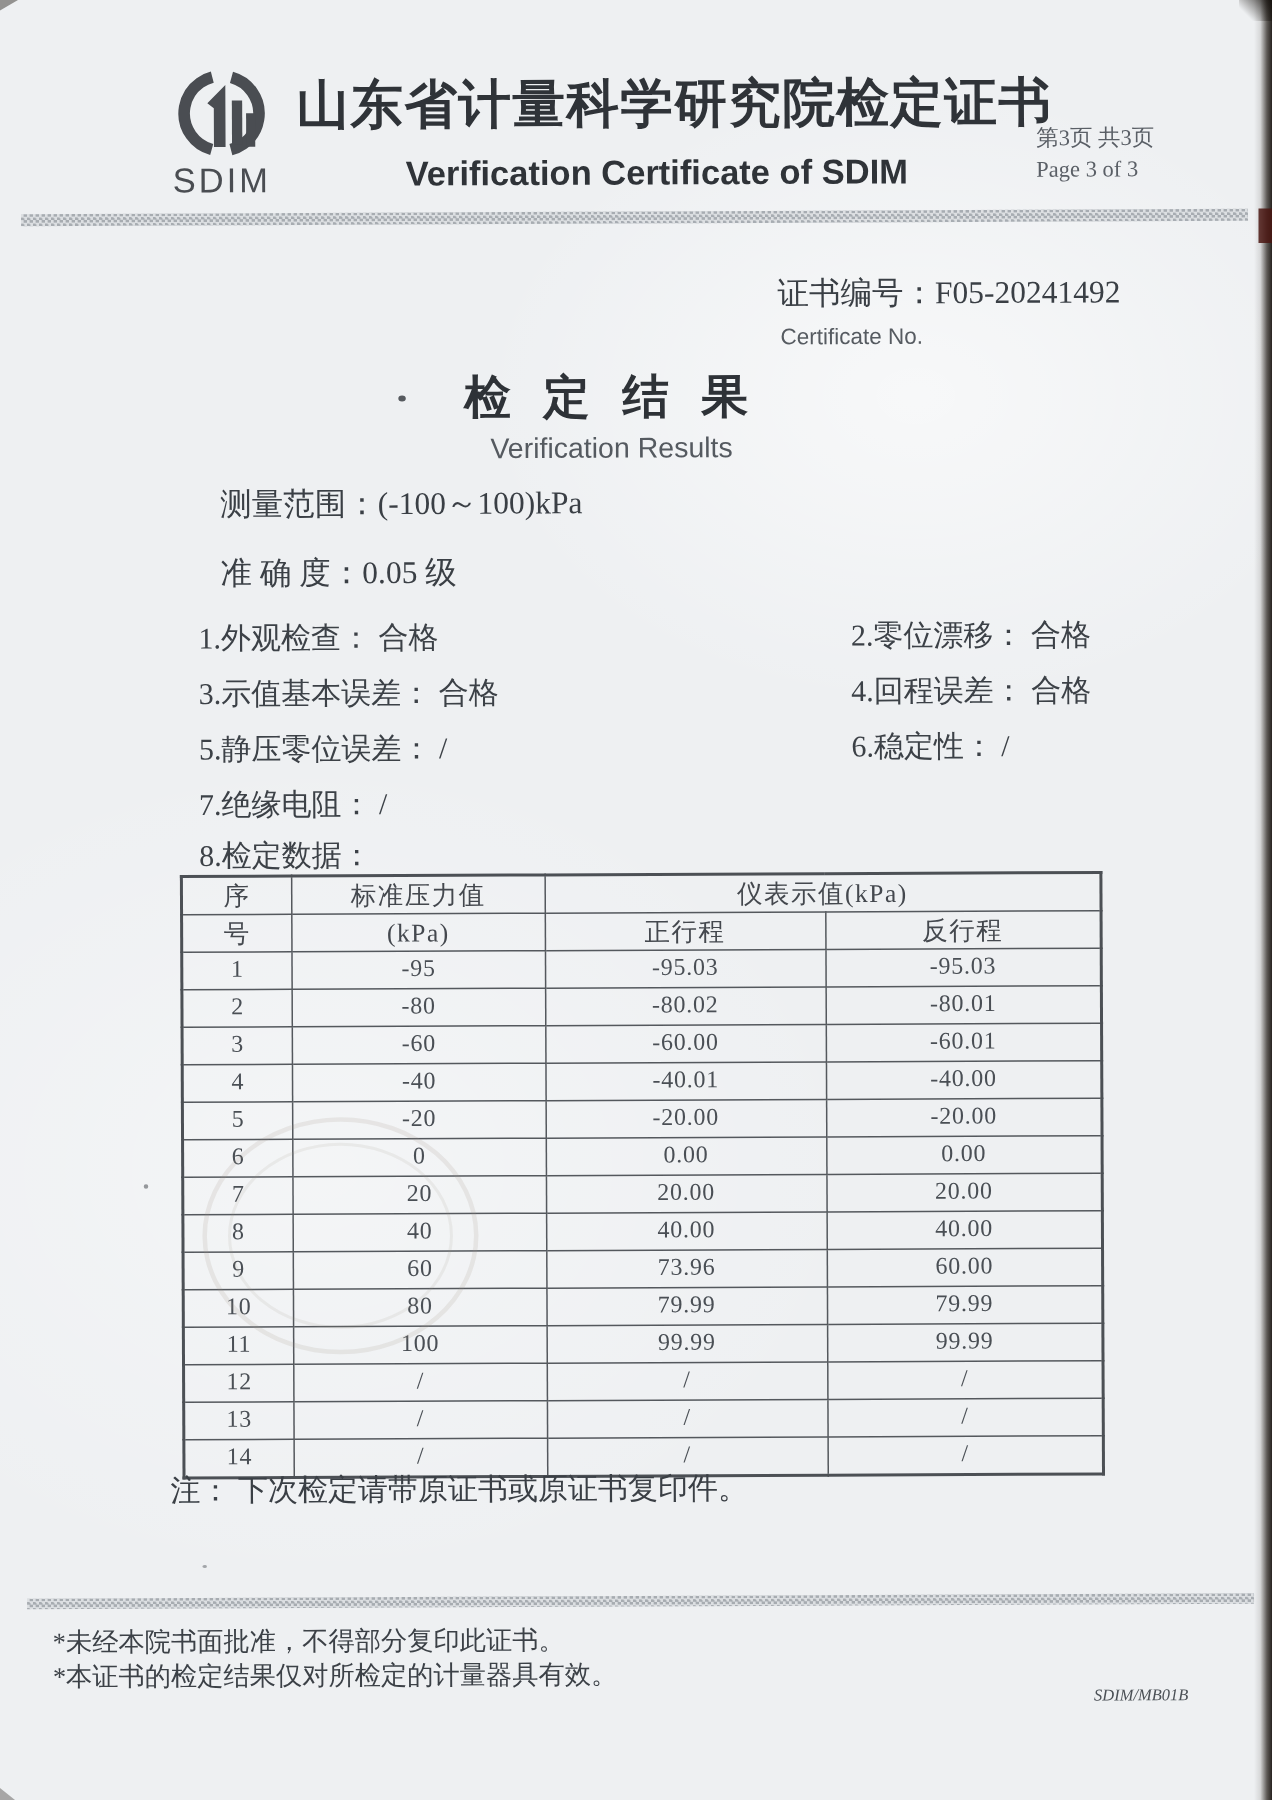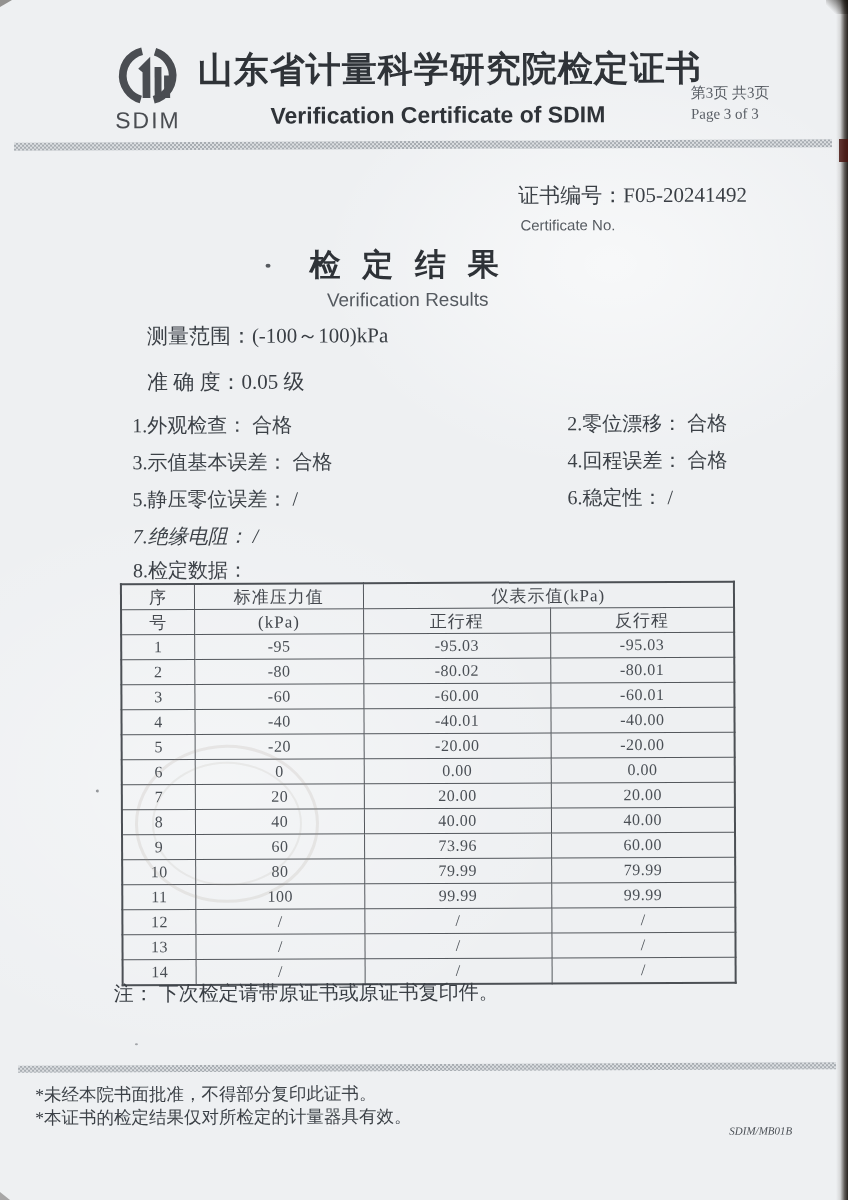--- a/index.html
+++ b/index.html
@@ -40,21 +40,21 @@
     font-size:31px;font-weight:700;letter-spacing:7px;color:#2e3237;}
   .results-en{position:absolute;left:0;right:30px;top:289px;text-align:center;
     font-family:"Liberation Sans","DejaVu Sans",sans-serif;font-size:19px;color:#555a60;}
   
   .range{position:absolute;left:148px;top:321px;font-size:21px;white-space:nowrap;}
   .accuracy{position:absolute;left:148px;top:367px;font-size:21px;white-space:nowrap;}
   .item{position:absolute;font-size:20px;white-space:nowrap;color:#3c4147;}
   .i1{left:133px;top:411px;} .i2{left:568px;top:411px;}
   .i3{left:133px;top:448px;} .i4{left:568px;top:448px;}
   .i5{left:133px;top:485px;} .i6{left:568px;top:485px;}
-  .i7{left:133px;top:522px;font-style:italic;} .i8{left:133px;top:556px;}
+  .i7{left:133px;top:522px;} .i8{left:133px;top:556px;}
   
   .vtable{position:absolute;left:120px;top:582px;width:615px;border-collapse:collapse;
     table-layout:fixed;border:2px solid #4c5055;}
   .vtable col.c1{width:12%;} .vtable col.c2{width:27.5%;}
   .vtable col.c3{width:30.5%;} .vtable col.c4{width:30%;}
   .vtable td{border:1px solid #54585d;text-align:center;height:24px;padding:0;
     font-size:16px;color:#4a4f55;line-height:1;letter-spacing:.5px;}
   .vtable .hrow td{font-size:17px;color:#44484e;letter-spacing:1px;}
   
   .note{position:absolute;left:112px;top:979px;font-size:20px;white-space:nowrap;}

